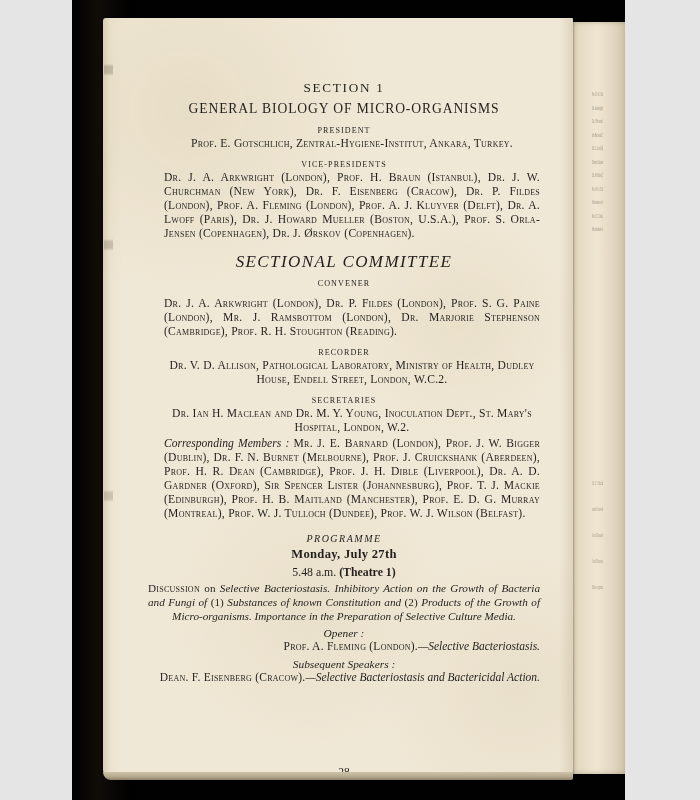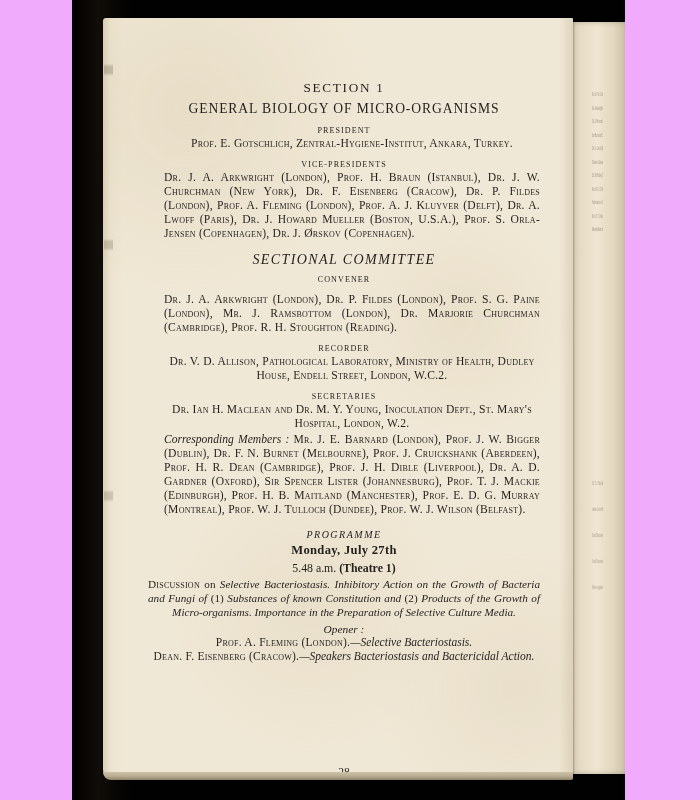--- a/index.html
+++ b/index.html
@@ -5,21 +5,21 @@
   html, body {
     margin: 0;
     padding: 0;
     background: #ffffff;
   }
   #scan {
     position: relative;
     width: 700px;
     height: 800px;
     overflow: hidden;
-    background: #f0abfc;
+    background: #e5e5e5;
     font-family: "Liberation Serif", serif;
   }
   
   .backdrop {
     position: absolute;
     left: 72px;
     top: 0;
     width: 553px;
     height: 800px;
     background: #050403;
@@ -146,21 +146,21 @@
   }
   .para.last-left { text-align-last: left; }
   .para.center { text-align: center; text-align-last: center; }
   .sc {
     font-variant: small-caps;
     letter-spacing: .25px;
   }
   .committee-head {
     text-align: center;
     font-style: italic;
-    font-size: 14px;
+    font-size: 17px;
     letter-spacing: 1.4px;
     margin: 11px 0 7px 0;
   }
   .programme-head {
     text-align: center;
     font-style: italic;
     font-size: 10px;
     letter-spacing: 1.5px;
     margin: 12px 0 3px 0;
   }
@@ -187,21 +187,21 @@
   }
   .discussion .up { font-style: normal; }
   .speaker-head {
     text-align: center;
     font-style: italic;
     font-size: 11.4px;
     margin: 4px 0 1px 0;
   }
   .speaker {
     font-size: 11.5px;
-    text-align: center;
+    text-align: right;
     line-height: 1.21;
     margin: 0;
   }
   .speaker i { font-style: italic; }
   .hang { padding-left: 15px; text-indent: -15px; }
   .folio {
     position: absolute;
     left: 0;
     right: 0;
     top: 686px;
@@ -264,40 +264,41 @@
       <div class="para center sc">Prof. E. Gotschlich, Zentral-Hygiene-Institut, Ankara, Turkey.</div>
 
       <div class="role sp">VICE-PRESIDENTS</div>
       <div class="para last-left sc">Dr. J. A. Arkwright (London), Prof. H. Braun (Istanbul), Dr. J. W. Churchman (New York), Dr. F. Eisenberg (Cracow), Dr. P. Fildes (London), Prof. A. Fleming (London), Prof. A. J. Kluyver (Delft), Dr. A. Lwoff (Paris), Dr. J. Howard Mueller (Boston, U.S.A.), Prof. S. Orla-Jensen (Copenhagen), Dr. J. Ørskov (Copenhagen).</div>
 
       <div class="committee-head">SECTIONAL COMMITTEE</div>
 
       <div class="role">CONVENER</div>
 
       <div style="height:7px"></div>
-      <div class="para last-left sc">Dr. J. A. Arkwright (London), Dr. P. Fildes (London), Prof. S. G. Paine (London), Mr. J. Ramsbottom (London), Dr. Marjorie Churchman (Cambridge), Prof. R. H. Stoughton (Reading).</div>
+      <div class="para last-left sc">Dr. J. A. Arkwright (London), Dr. P. Fildes (London), Prof. S. G. Paine (London), Mr. J. Ramsbottom (London), Dr. Marjorie Stephenson (Cambridge), Prof. R. H. Stoughton (Reading).</div>
 
       <div class="role sp">RECORDER</div>
       <div class="para center sc">Dr. V. D. Allison, Pathological Laboratory, Ministry of Health, Dudley House, Endell Street, London, W.C.2.</div>
 
       <div class="role sp">SECRETARIES</div>
       <div class="para center sc">Dr. Ian H. Maclean and Dr. M. Y. Young, Inoculation Dept., St. Mary's Hospital, London, W.2.</div>
 
       <div class="para last-left"><i>Corresponding Members :</i> <span class="sc">Mr. J. E. Barnard (London), Prof. J. W. Bigger (Dublin), Dr. F. N. Burnet (Melbourne), Prof. J. Cruickshank (Aberdeen), Prof. H. R. Dean (Cambridge), Prof. J. H. Dible (Liverpool), Dr. A. D. Gardner (Oxford), Sir Spencer Lister (Johannesburg), Prof. T. J. Mackie (Edinburgh), Prof. H. B. Maitland (Manchester), Prof. E. D. G. Murray (Montreal), Prof. W. J. Tulloch (Dundee), Prof. W. J. Wilson (Belfast).</span></div>
 
       <div class="programme-head">PROGRAMME</div>
       <div class="day">Monday, July 27th</div>
       <div class="time"><span>5.48 a.m.</span> <b>(Theatre 1)</b></div>
 
       <div class="discussion"><span class="up sc">Discussion</span> <span class="up">on</span> <span>Selective Bacteriostasis. Inhibitory Action on the Growth of Bacteria and Fungi of</span> <span class="up">(1)</span> <span>Substances of known Constitution and</span> <span class="up">(2)</span> <span>Products of the Growth of Micro-organisms. Importance in the Preparation of Selective Culture Media.</span></div>
 
       <div class="speaker-head">Opener :</div>
       <div class="speaker"><span class="sc">Prof. A. Fleming (London).</span><i>—</i><i>Selective Bacteriostasis.</i></div>
 
-      <div class="speaker hang"><span class="sc">Dean. F. Eisenberg (Cracow).</span><i>—</i><i>Speakers Bacteriostasis and Bactericidal Action.</i></div>
+      <div class="speaker-head">Subsequent Speakers :</div>
+      <div class="speaker hang"><span class="sc">Dean. F. Eisenberg (Cracow).</span><i>—</i><i>Selective Bacteriostasis and Bactericidal Action.</i></div>
 
       <div class="folio">28</div>
 
     </div>
   </div>
 
   <div class="spine-marks"></div>
   <div class="page-edge-bottom"></div>
 
 </div>

